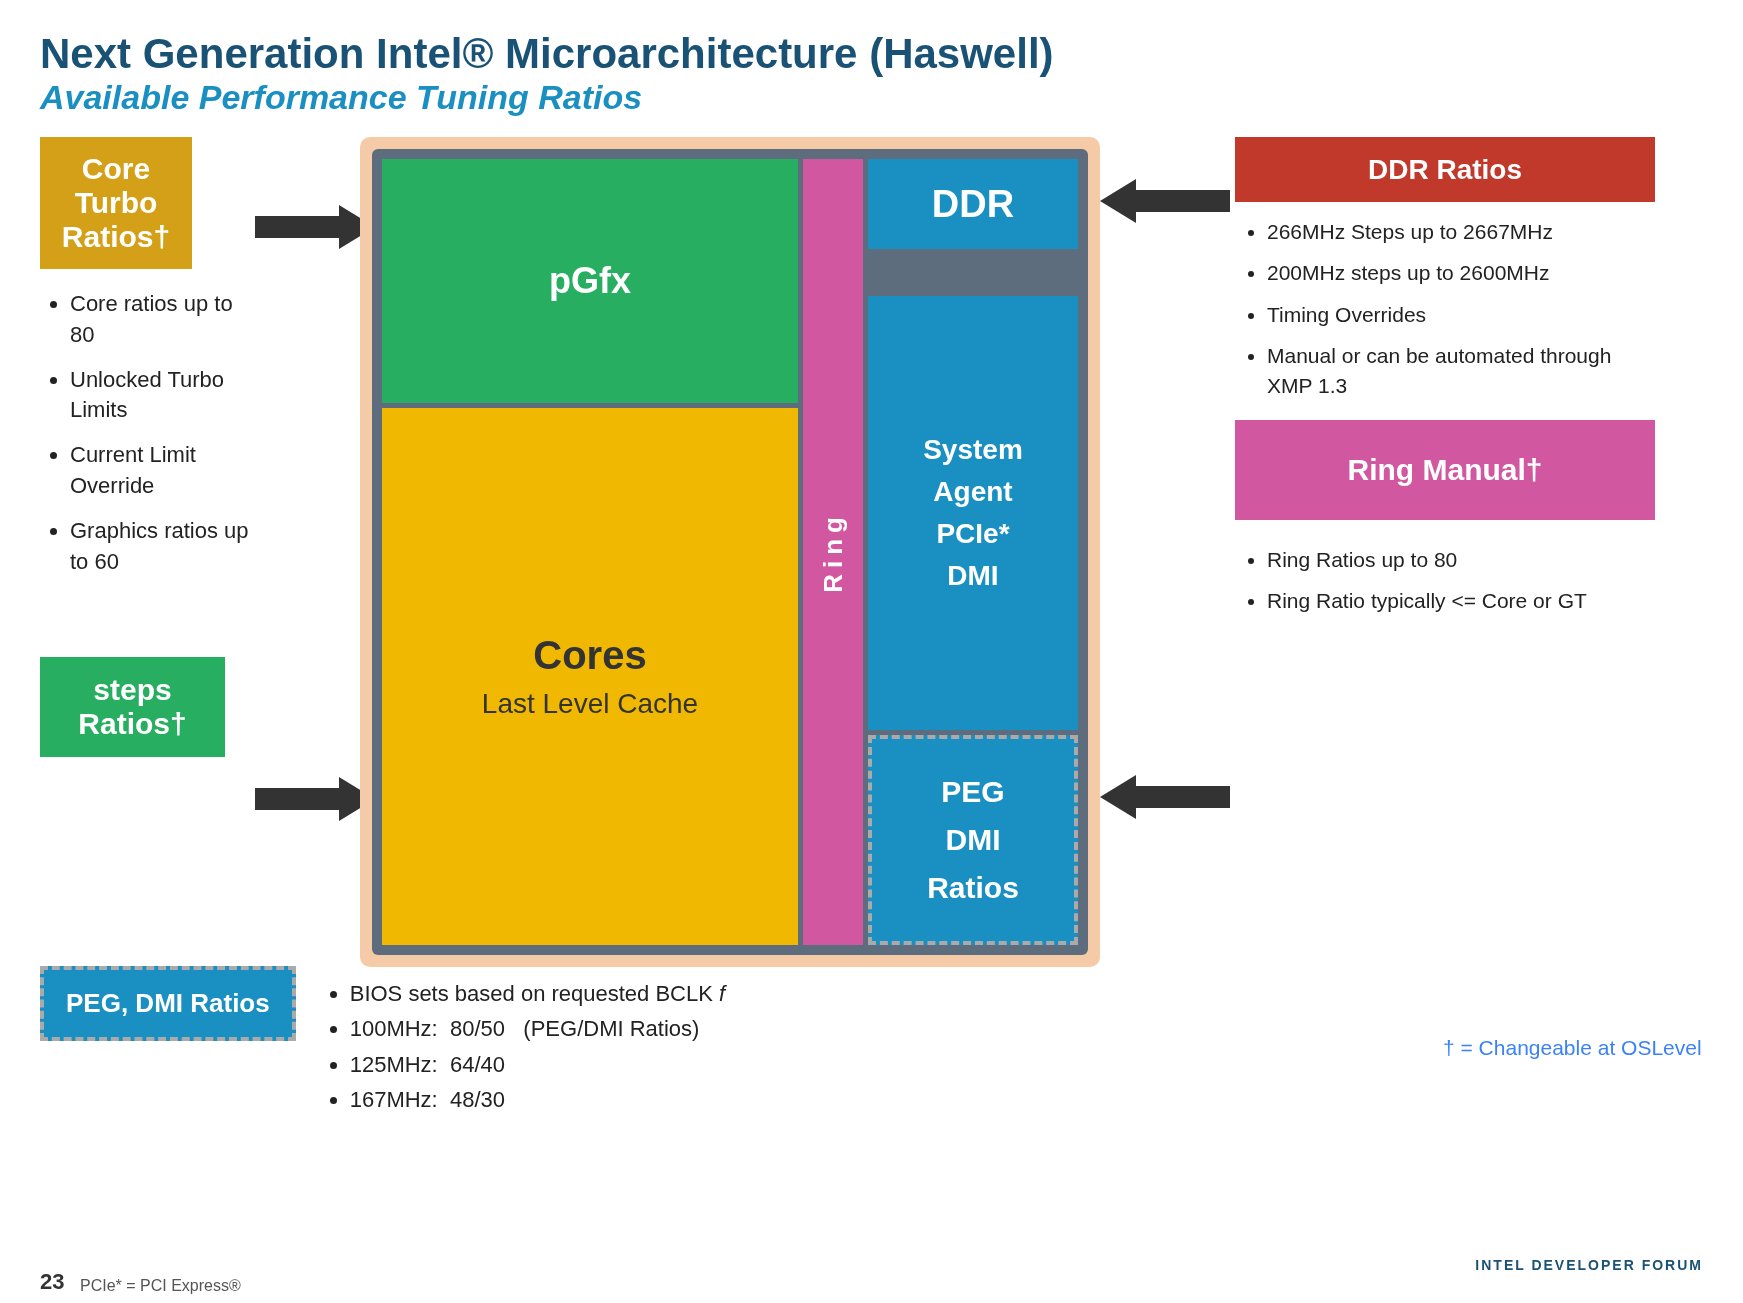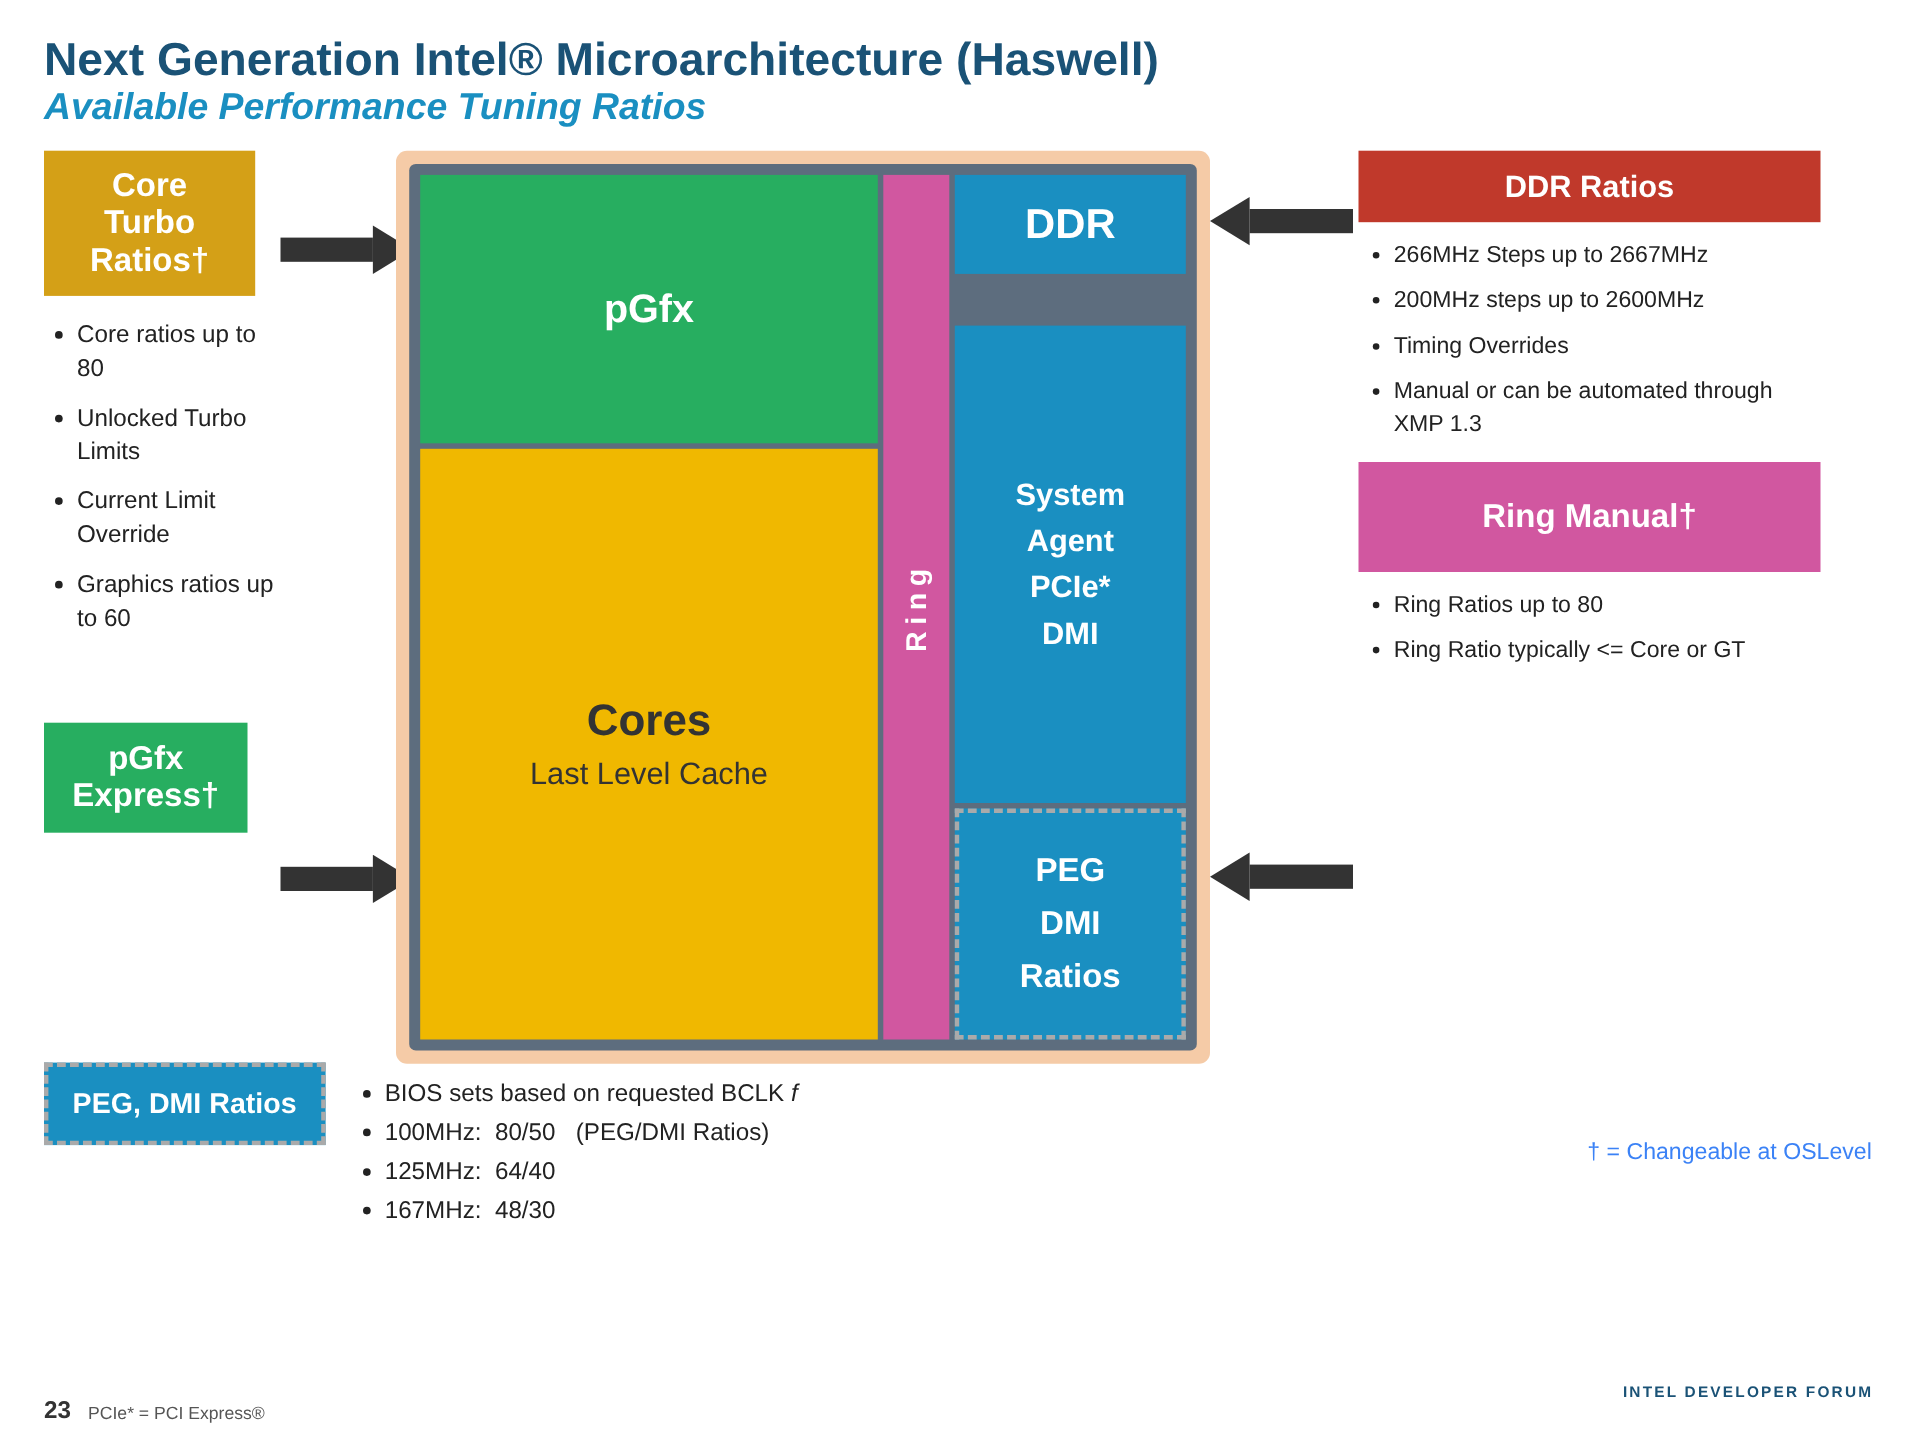--- a/index.html
+++ b/index.html
@@ -34,21 +34,21 @@
       font-style: italic;
       color: #1a8fc1;
     }
 
     .core-turbo-box {
       background: #d4a017;
       color: white;
       font-size: 30px;
       font-weight: bold;
       padding: 15px 30px;
-      width: 192px;
+      width: 152px;
       min-height: 120px;
       display: flex;
       align-items: center;
       justify-content: center;
       text-align: center;
       position: relative;
     }
 
     .left-bullets {
       margin-top: 20px;
@@ -115,21 +115,21 @@
       display: flex;
       align-items: center;
       justify-content: center;
       margin-top: 30px;
     }
 
     .ring-bullets {
       font-size: 21px;
       color: #222;
       line-height: 1.4;
-      margin-top: 15px;
+      margin-top: 25px;
       padding-left: 10px;
     }
     .ring-bullets li {
       margin-bottom: 12px;
       list-style: disc;
       margin-left: 22px;
     }
 
     
     .main-layout {
@@ -178,21 +178,21 @@
       <div class="core-turbo-box">
         <span>Core Turbo Ratios†</span>
       </div>
       <ul class="left-bullets">
         <li>Core ratios up to 80</li>
         <li>Unlocked Turbo Limits</li>
         <li>Current Limit Override</li>
         <li>Graphics ratios up to 60</li>
       </ul>
       <div class="pgfx-ratios-box" style="margin-top:80px;">
-        <span>pGfx Express†</span>
+        <span>steps Ratios†</span>
       </div>
     </div>
 
     <div class="h-arrow" style="left:215px; top:68px; width:120px;">
       <div class="shaft" style="width:84px;"></div>
       <div class="head-right"></div>
     </div>
 
     <div class="h-arrow" style="left:215px; top:640px; width:120px;">
       <div class="shaft" style="width:84px;"></div>

